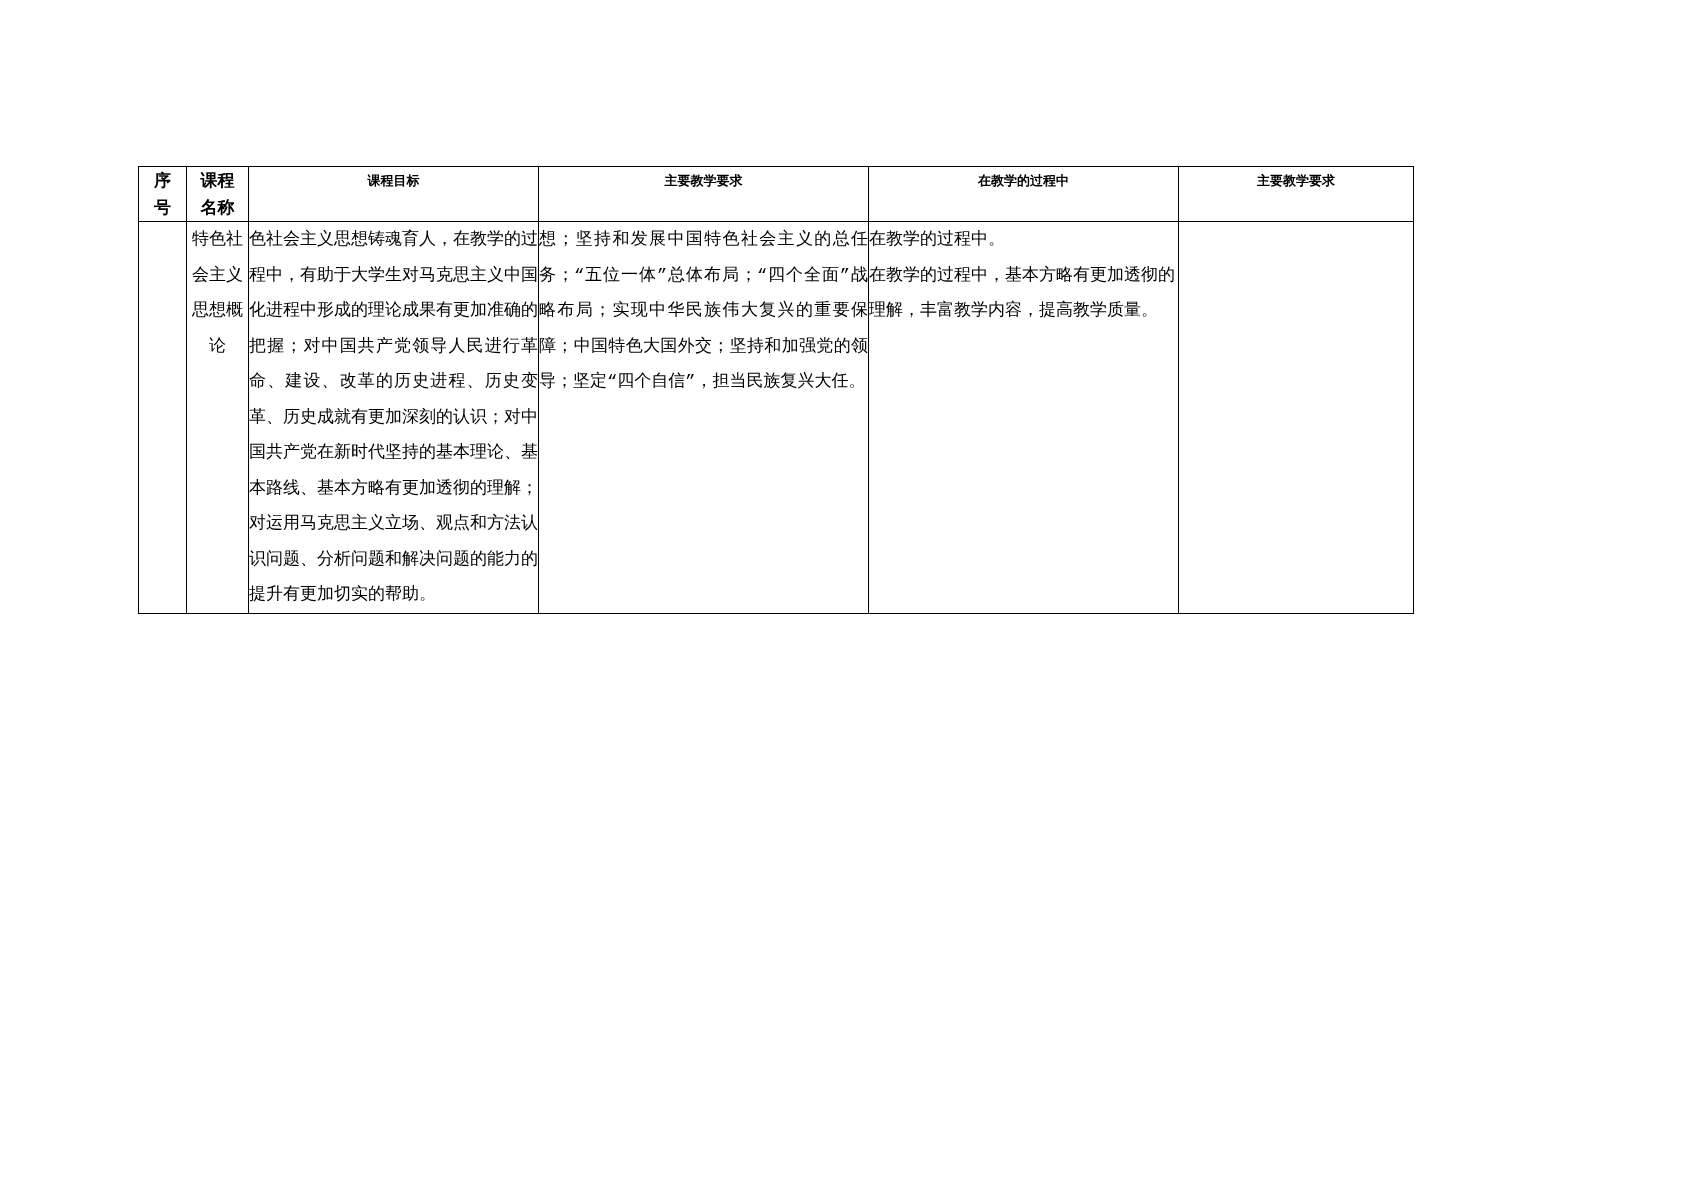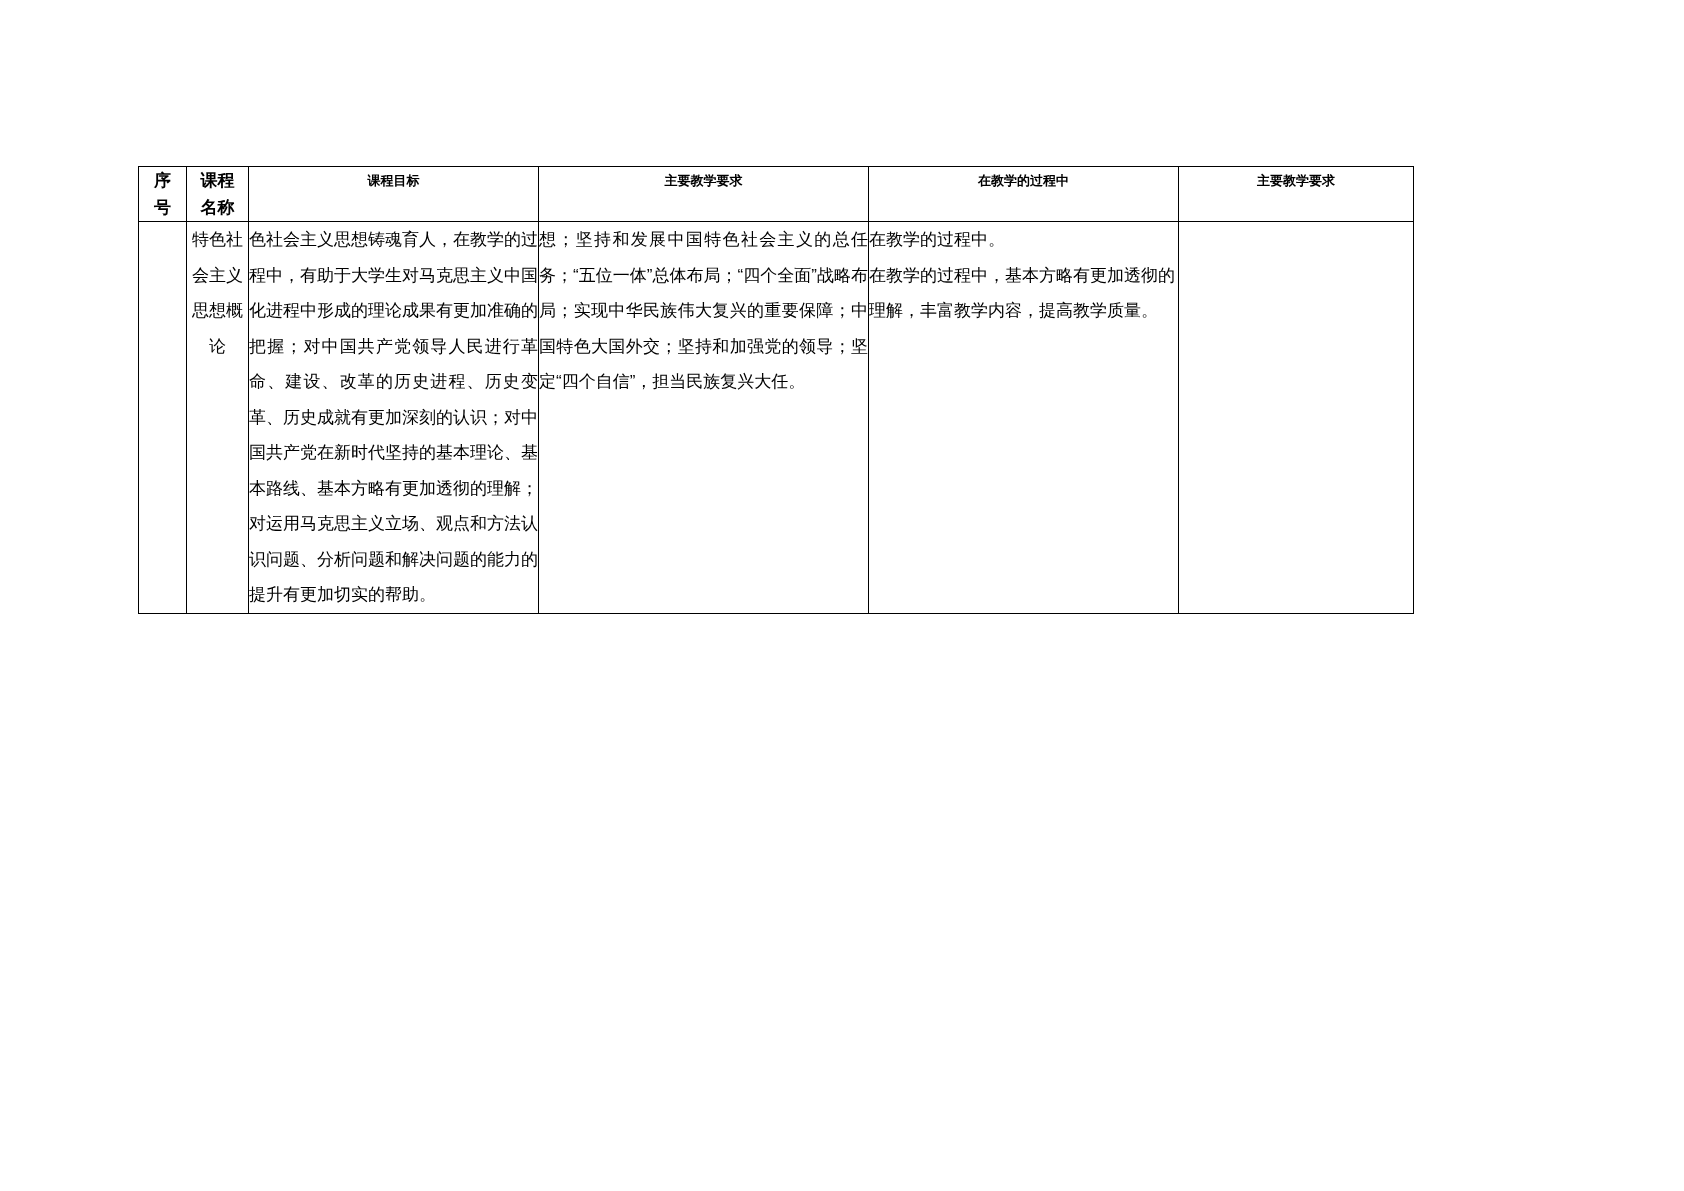--- a/index.html
+++ b/index.html
@@ -59,21 +59,21 @@
   .col-goal { width: 290px; }
   .col-content { width: 330px; }
   .col-req { width: 310px; }
   .col-ideo { width: 235px; }
 
   
   .body-cell {
     font-size: 17px;
     line-height: 35.5px;
     padding: 6px 8px 10px 8px;
-    font-family: Liberation Sans, sans-serif;
+    font-family: Liberation Mono, monospace;
     margin-top: 43px;
   }
   .cell-name {
     text-align: center;
     padding: 6px 2px 10px 2px;
     font-size: 17px;
     line-height: 35.5px;
     word-break: break-all;
   }
   .cell-justify {

